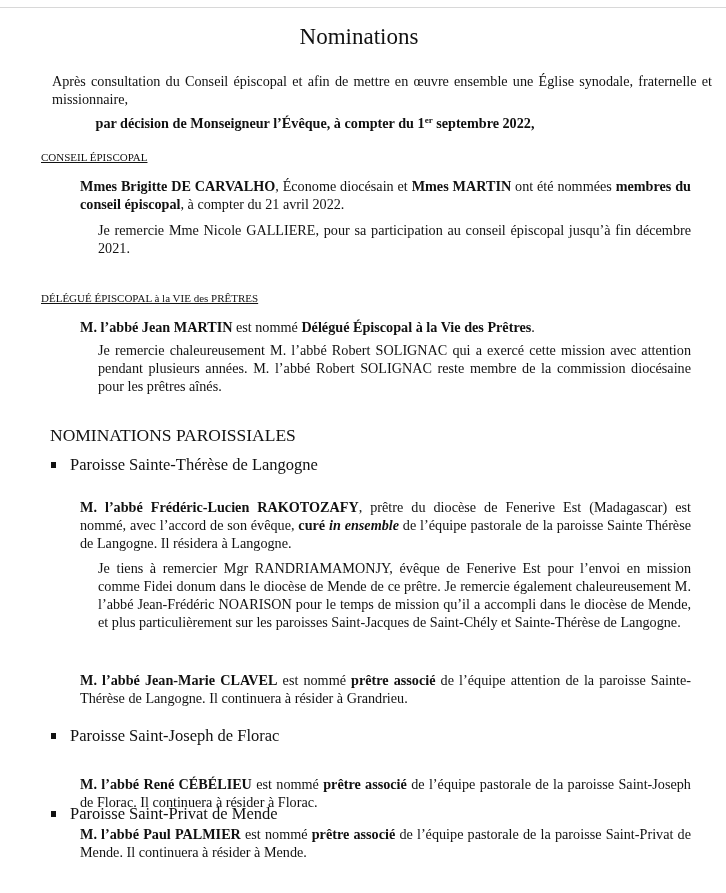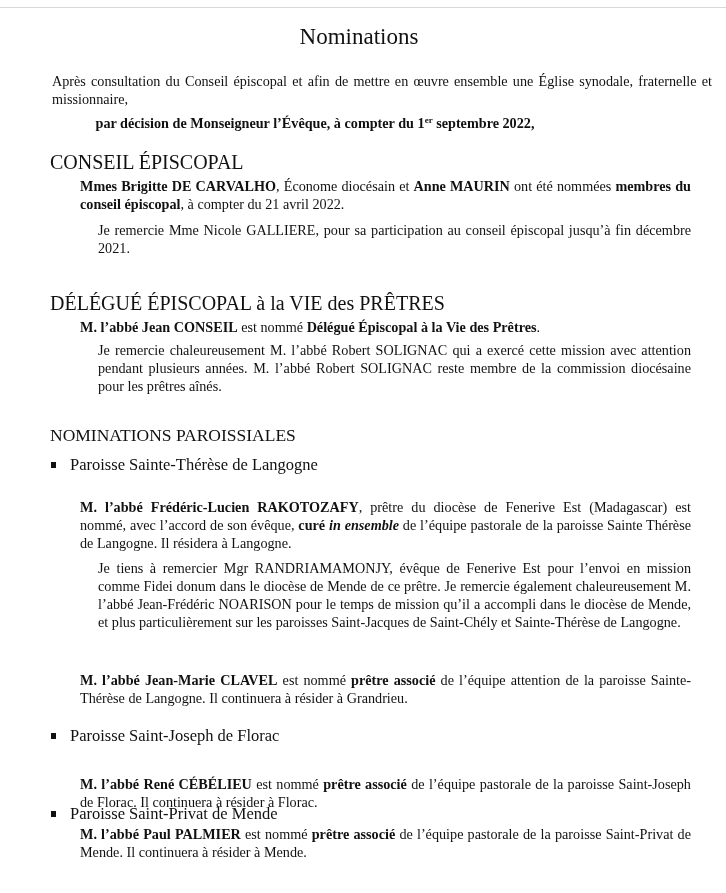--- a/index.html
+++ b/index.html
@@ -8,21 +8,21 @@
     font-family: "Liberation Serif", "DejaVu Serif", serif;
     color: #111111;
   }
   .topline { position: absolute; left: 0; top: 7px; width: 726px; height: 1px; background: #d8d8d8; }
   .page { position: absolute; left: 0; top: 0; width: 726px; }
   .title { position: absolute; top: 24px; left: 0; width: 718px; text-align: center; font-size: 23px; }
   .p { position: absolute; font-size: 14.2px; line-height: 18px; text-align: justify; }
   .intro { left: 52px; top: 72px; width: 660px; }
   .decision { left: 0; width: 630px; top: 115px; text-align: center; font-weight: bold; font-size: 14.2px; position: absolute; }
   .decision sup { font-size: 9px; vertical-align: 5px; line-height: 0; }
-  .h { position: absolute; font-size: 20px; left: 50px; }
+  .h { position: absolute; font-size: 11px; left: 41px; text-decoration: underline; }
   .h-big { position: absolute; font-size: 17.5px; left: 50px; }
   .item { position: absolute; font-size: 16.5px; left: 70px; }
   .bullet { position: absolute; width: 5px; height: 6px; background: #111; left: 51px; }
   .body-p { left: 80px; width: 611px; }
   .it { left: 98px; width: 593px; }
   b { font-weight: bold; }
 </style>
 </head>
 <body>
 
@@ -30,25 +30,25 @@
 
 <div class="page">
 
   <div class="title">Nominations</div>
 
   <div class="p intro">Après consultation du Conseil épiscopal et afin de mettre en œuvre ensemble une Église synodale, fraternelle et missionnaire,</div>
 
   <div class="decision"><span>par décision de Monseigneur l’Évêque, à compter du 1</span><sup>er</sup><span> septembre 2022,</span></div>
 
   <div class="h" style="top:151px;">CONSEIL ÉPISCOPAL</div>
-  <div class="p body-p" style="top:177px;"><b>Mmes Brigitte DE CARVALHO</b><span>, Économe diocésain et </span><b>Anne MAURIN</b><span> ont été nommées </span><b>membres du conseil épiscopal</b><span>, à compter du 21 avril 2022.</span></div>
+  <div class="p body-p" style="top:177px;"><b>Mmes Brigitte DE CARVALHO</b><span>, Économe diocésain et </span><b>Mmes MARTIN</b><span> ont été nommées </span><b>membres du conseil épiscopal</b><span>, à compter du 21 avril 2022.</span></div>
   <div class="p it" style="top:221px;">Je remercie Mme Nicole GALLIERE, pour sa participation au conseil épiscopal jusqu’à fin décembre 2021.</div>
 
   <div class="h" style="top:292px;">DÉLÉGUÉ ÉPISCOPAL à la VIE des PRÊTRES</div>
-  <div class="p body-p" style="top:318px;"><b>M. l’abbé Jean CONSEIL</b><span> est nommé </span><b>Délégué Épiscopal à la Vie des Prêtres</b><span>.</span></div>
+  <div class="p body-p" style="top:318px;"><b>M. l’abbé Jean MARTIN</b><span> est nommé </span><b>Délégué Épiscopal à la Vie des Prêtres</b><span>.</span></div>
   <div class="p it" style="top:341px;">Je remercie chaleureusement M. l’abbé Robert SOLIGNAC qui a exercé cette mission avec attention pendant plusieurs années. M. l’abbé Robert SOLIGNAC reste membre de la commission diocésaine pour les prêtres aînés.</div>
 
   <div class="h-big" style="top:425px;">NOMINATIONS PAROISSIALES</div>
 
   <div class="bullet" style="top:462px;"></div>
   <div class="item" style="top:455px;">Paroisse Sainte-Thérèse de Langogne</div>
 
   <div class="p body-p" style="top:498px;"><b>M. l’abbé Frédéric-Lucien RAKOTOZAFY</b><span>, prêtre du diocèse de Fenerive Est (Madagascar) est nommé, avec l’accord de son évêque, </span><b>curé </b><b><i>in ensemble</i></b><span> de l’équipe pastorale de la paroisse Sainte Thérèse de Langogne. Il résidera à Langogne.</span></div>
 
   <div class="p it" style="top:559px;">Je tiens à remercier Mgr RANDRIAMAMONJY, évêque de Fenerive Est pour l’envoi en mission comme Fidei donum dans le diocèse de Mende de ce prêtre. Je remercie également chaleureusement M. l’abbé Jean-Frédéric NOARISON pour le temps de mission qu’il a accompli dans le diocèse de Mende, et plus particulièrement sur les paroisses Saint-Jacques de Saint-Chély et Sainte-Thérèse de Langogne.</div>

